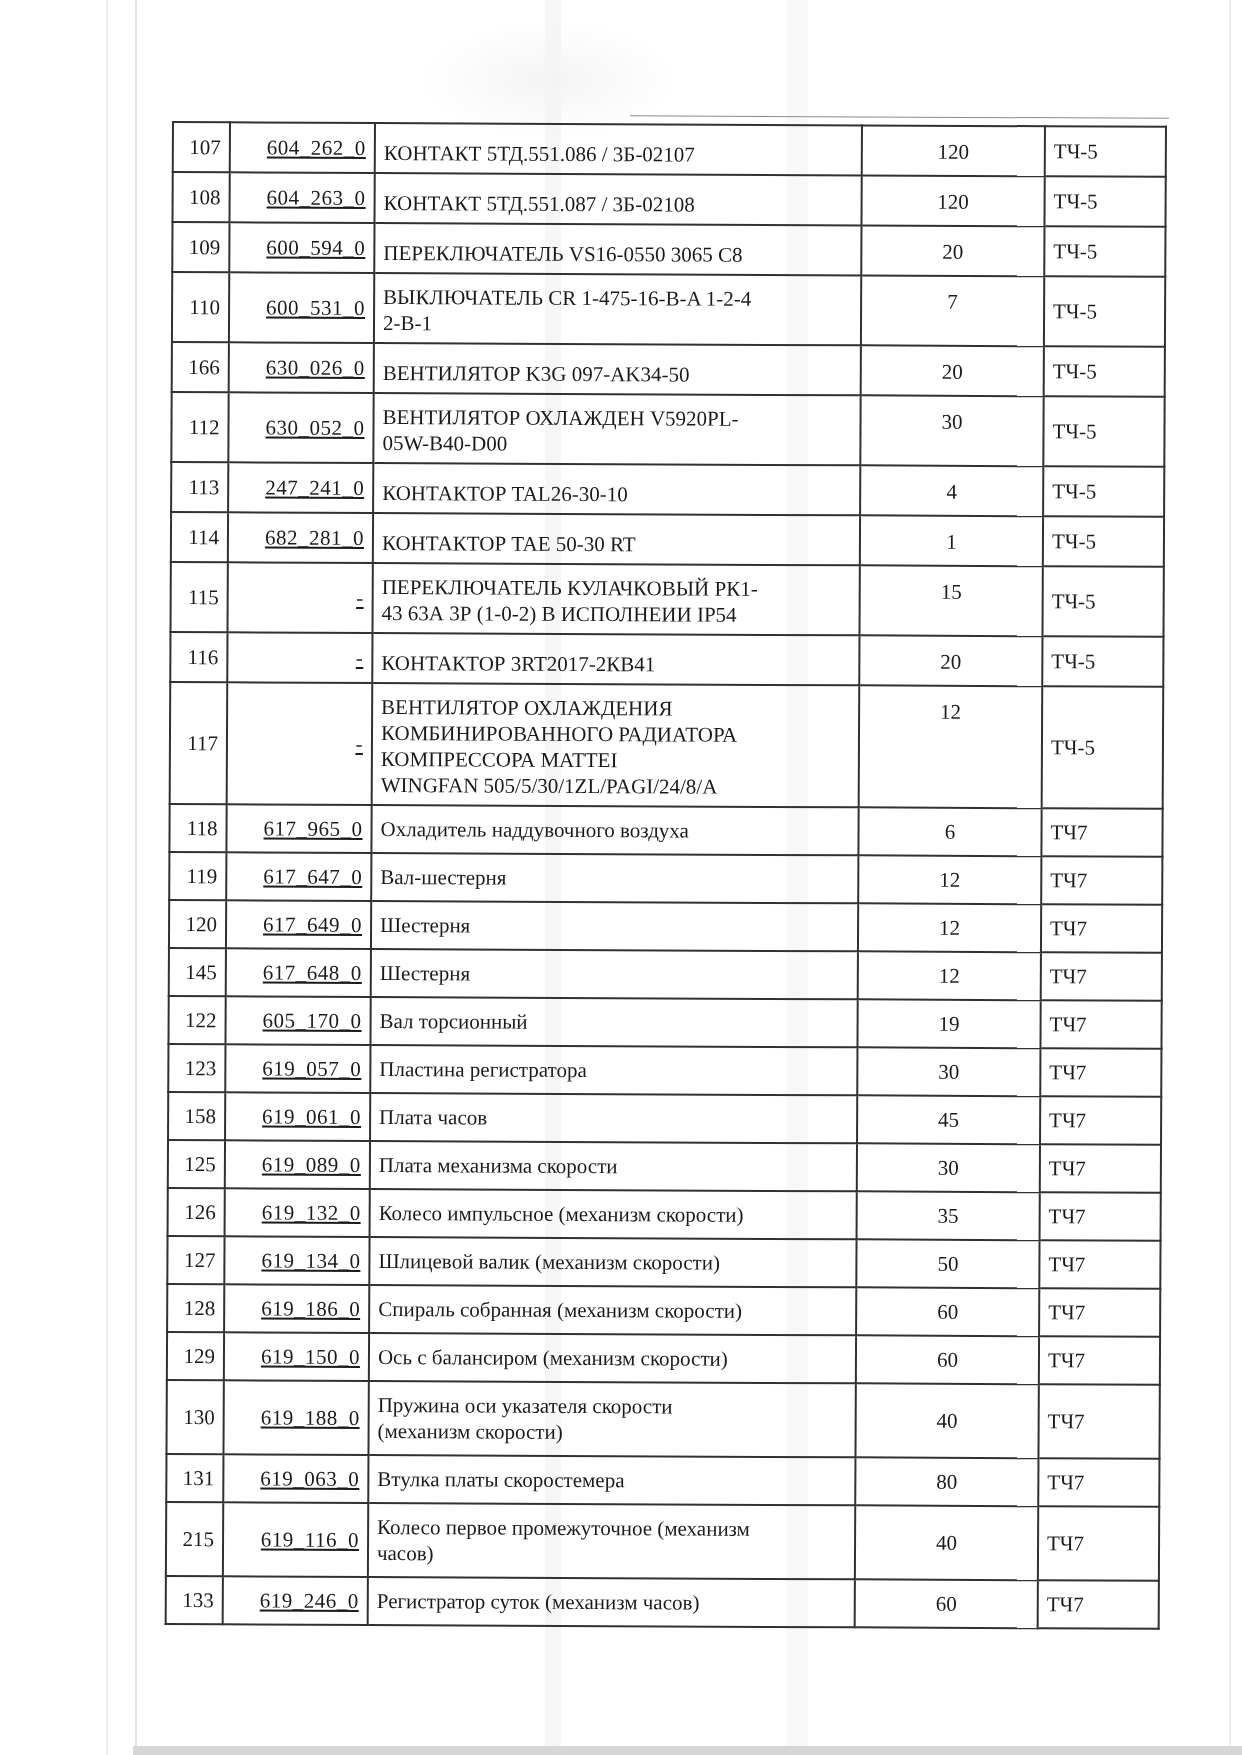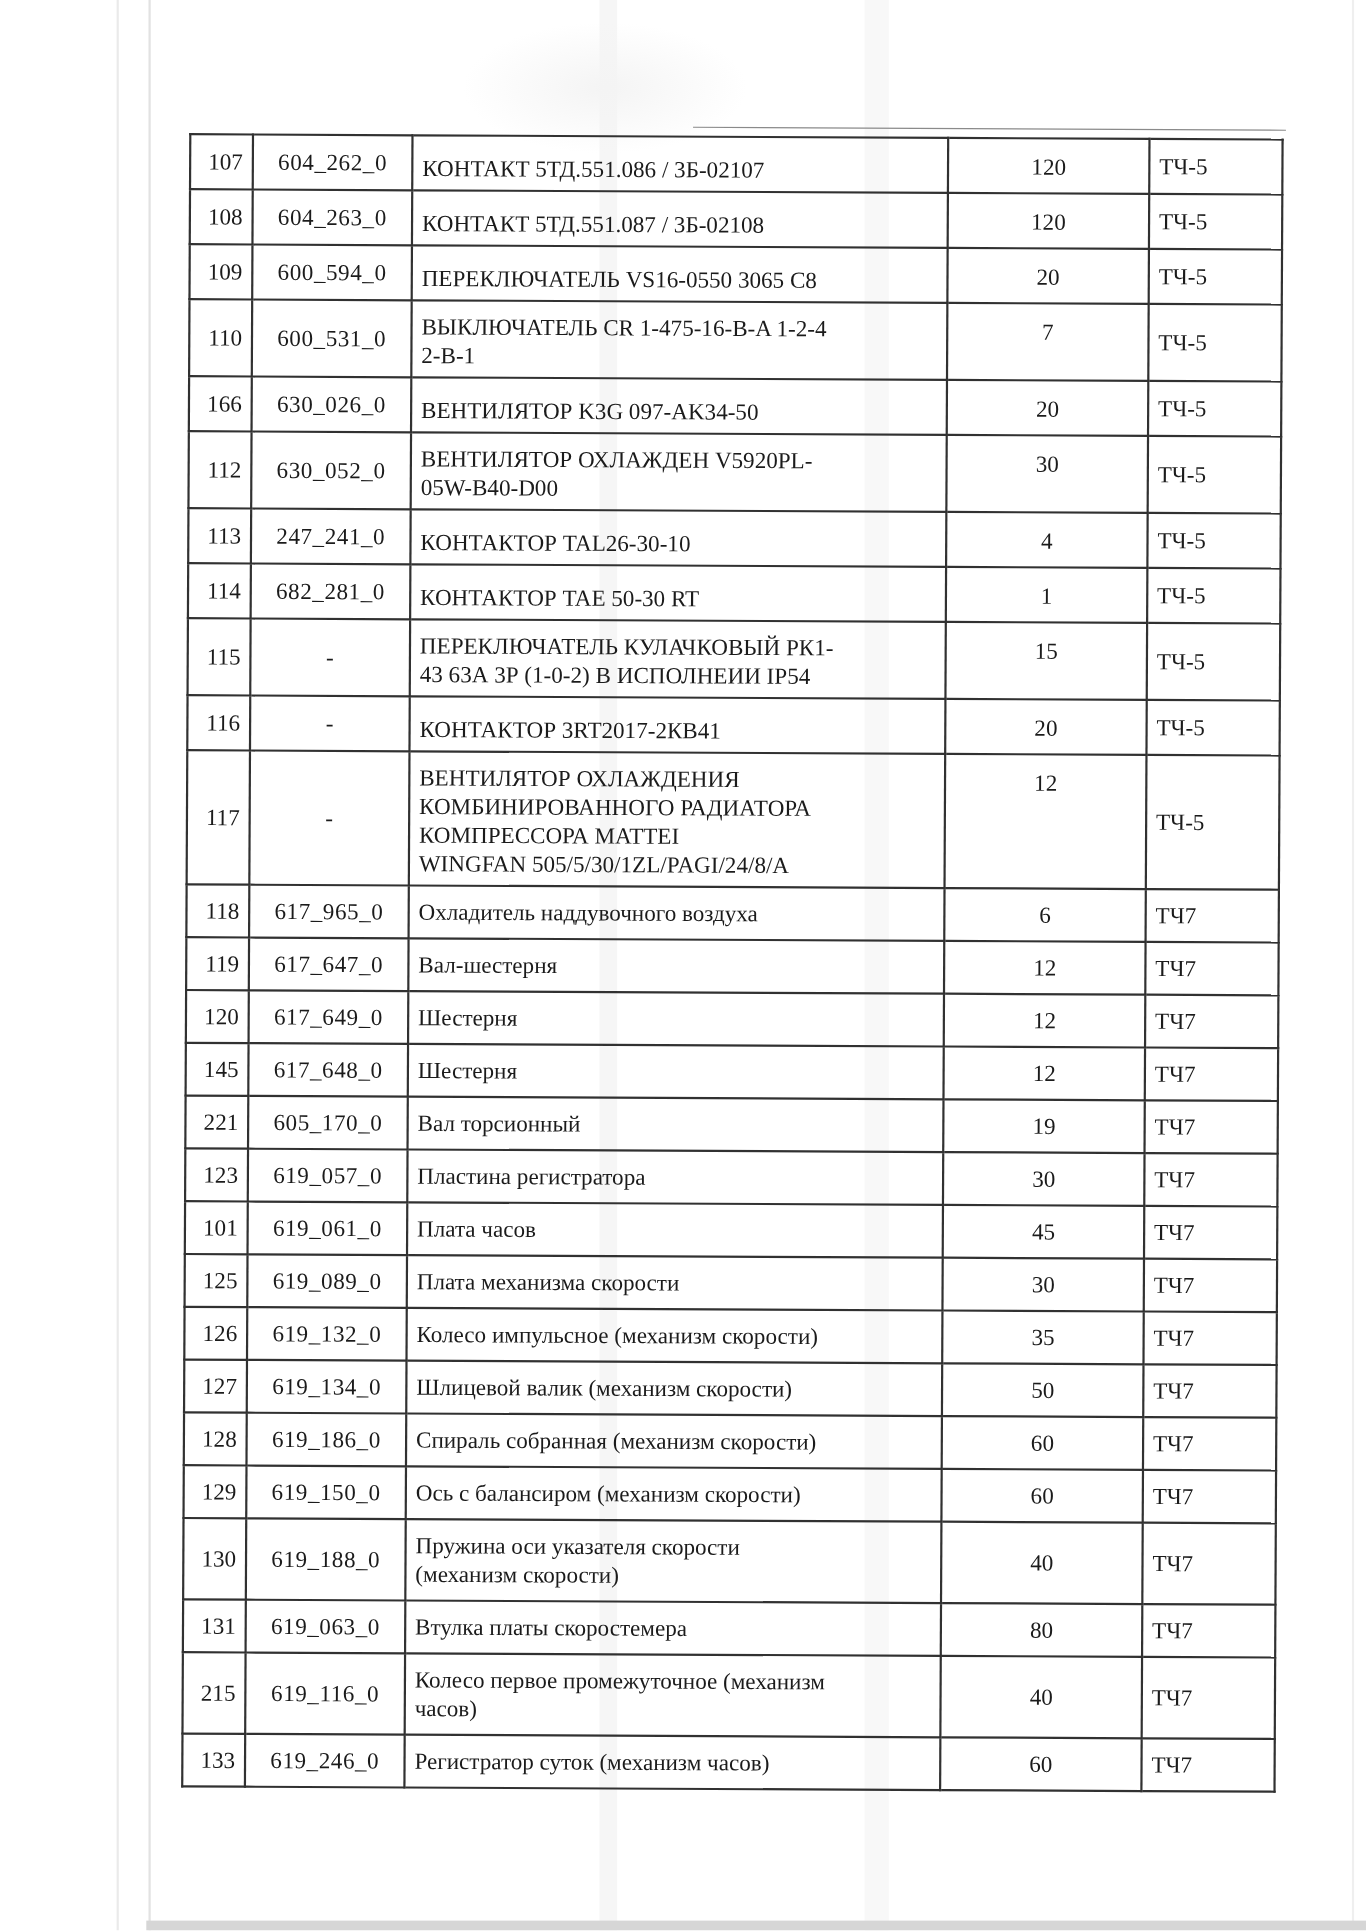--- a/index.html
+++ b/index.html
@@ -50,21 +50,21 @@
     font-size: 21px;
     line-height: 26px;
   }
   table.parts td {
     border: 2px solid #313131;
     padding: 10px 8px;
     vertical-align: middle;
     overflow: hidden;
   }
   td.col-num  { text-align: right; padding-left: 4px; padding-right: 4px; }
-  td.col-code { text-align: center; padding-left: 12px; letter-spacing: 0.5px; white-space: nowrap; }
+  td.col-code { text-align: right; padding-left: 12px; letter-spacing: 0.5px; white-space: nowrap; text-decoration: underline; }
   td.col-desc { text-align: left; padding-left: 10px; white-space: pre-line; }
   td.col-qty  { text-align: center; }
   td.col-depot{ text-align: left; }
 
   
   tr.sec-a td.col-desc { vertical-align: bottom; padding-bottom: 6px; }
   tr.sec-a td.col-qty  { vertical-align: top; padding-top: 12px; }
 </style>
 </head>
 <body>
@@ -193,35 +193,35 @@
     <td class="col-depot">ТЧ7</td>
   </tr>
         <tr>
     <td class="col-num">145</td>
     <td class="col-code">617_648_0</td>
     <td class="col-desc">Шестерня</td>
     <td class="col-qty">12</td>
     <td class="col-depot">ТЧ7</td>
   </tr>
         <tr>
-    <td class="col-num">221</td>
+    <td class="col-num">122</td>
     <td class="col-code">605_170_0</td>
     <td class="col-desc">Вал торсионный</td>
     <td class="col-qty">19</td>
     <td class="col-depot">ТЧ7</td>
   </tr>
         <tr>
     <td class="col-num">123</td>
     <td class="col-code">619_057_0</td>
     <td class="col-desc">Пластина регистратора</td>
     <td class="col-qty">30</td>
     <td class="col-depot">ТЧ7</td>
   </tr>
         <tr>
-    <td class="col-num">101</td>
+    <td class="col-num">158</td>
     <td class="col-code">619_061_0</td>
     <td class="col-desc">Плата часов</td>
     <td class="col-qty">45</td>
     <td class="col-depot">ТЧ7</td>
   </tr>
         <tr>
     <td class="col-num">125</td>
     <td class="col-code">619_089_0</td>
     <td class="col-desc">Плата механизма скорости</td>
     <td class="col-qty">30</td>

